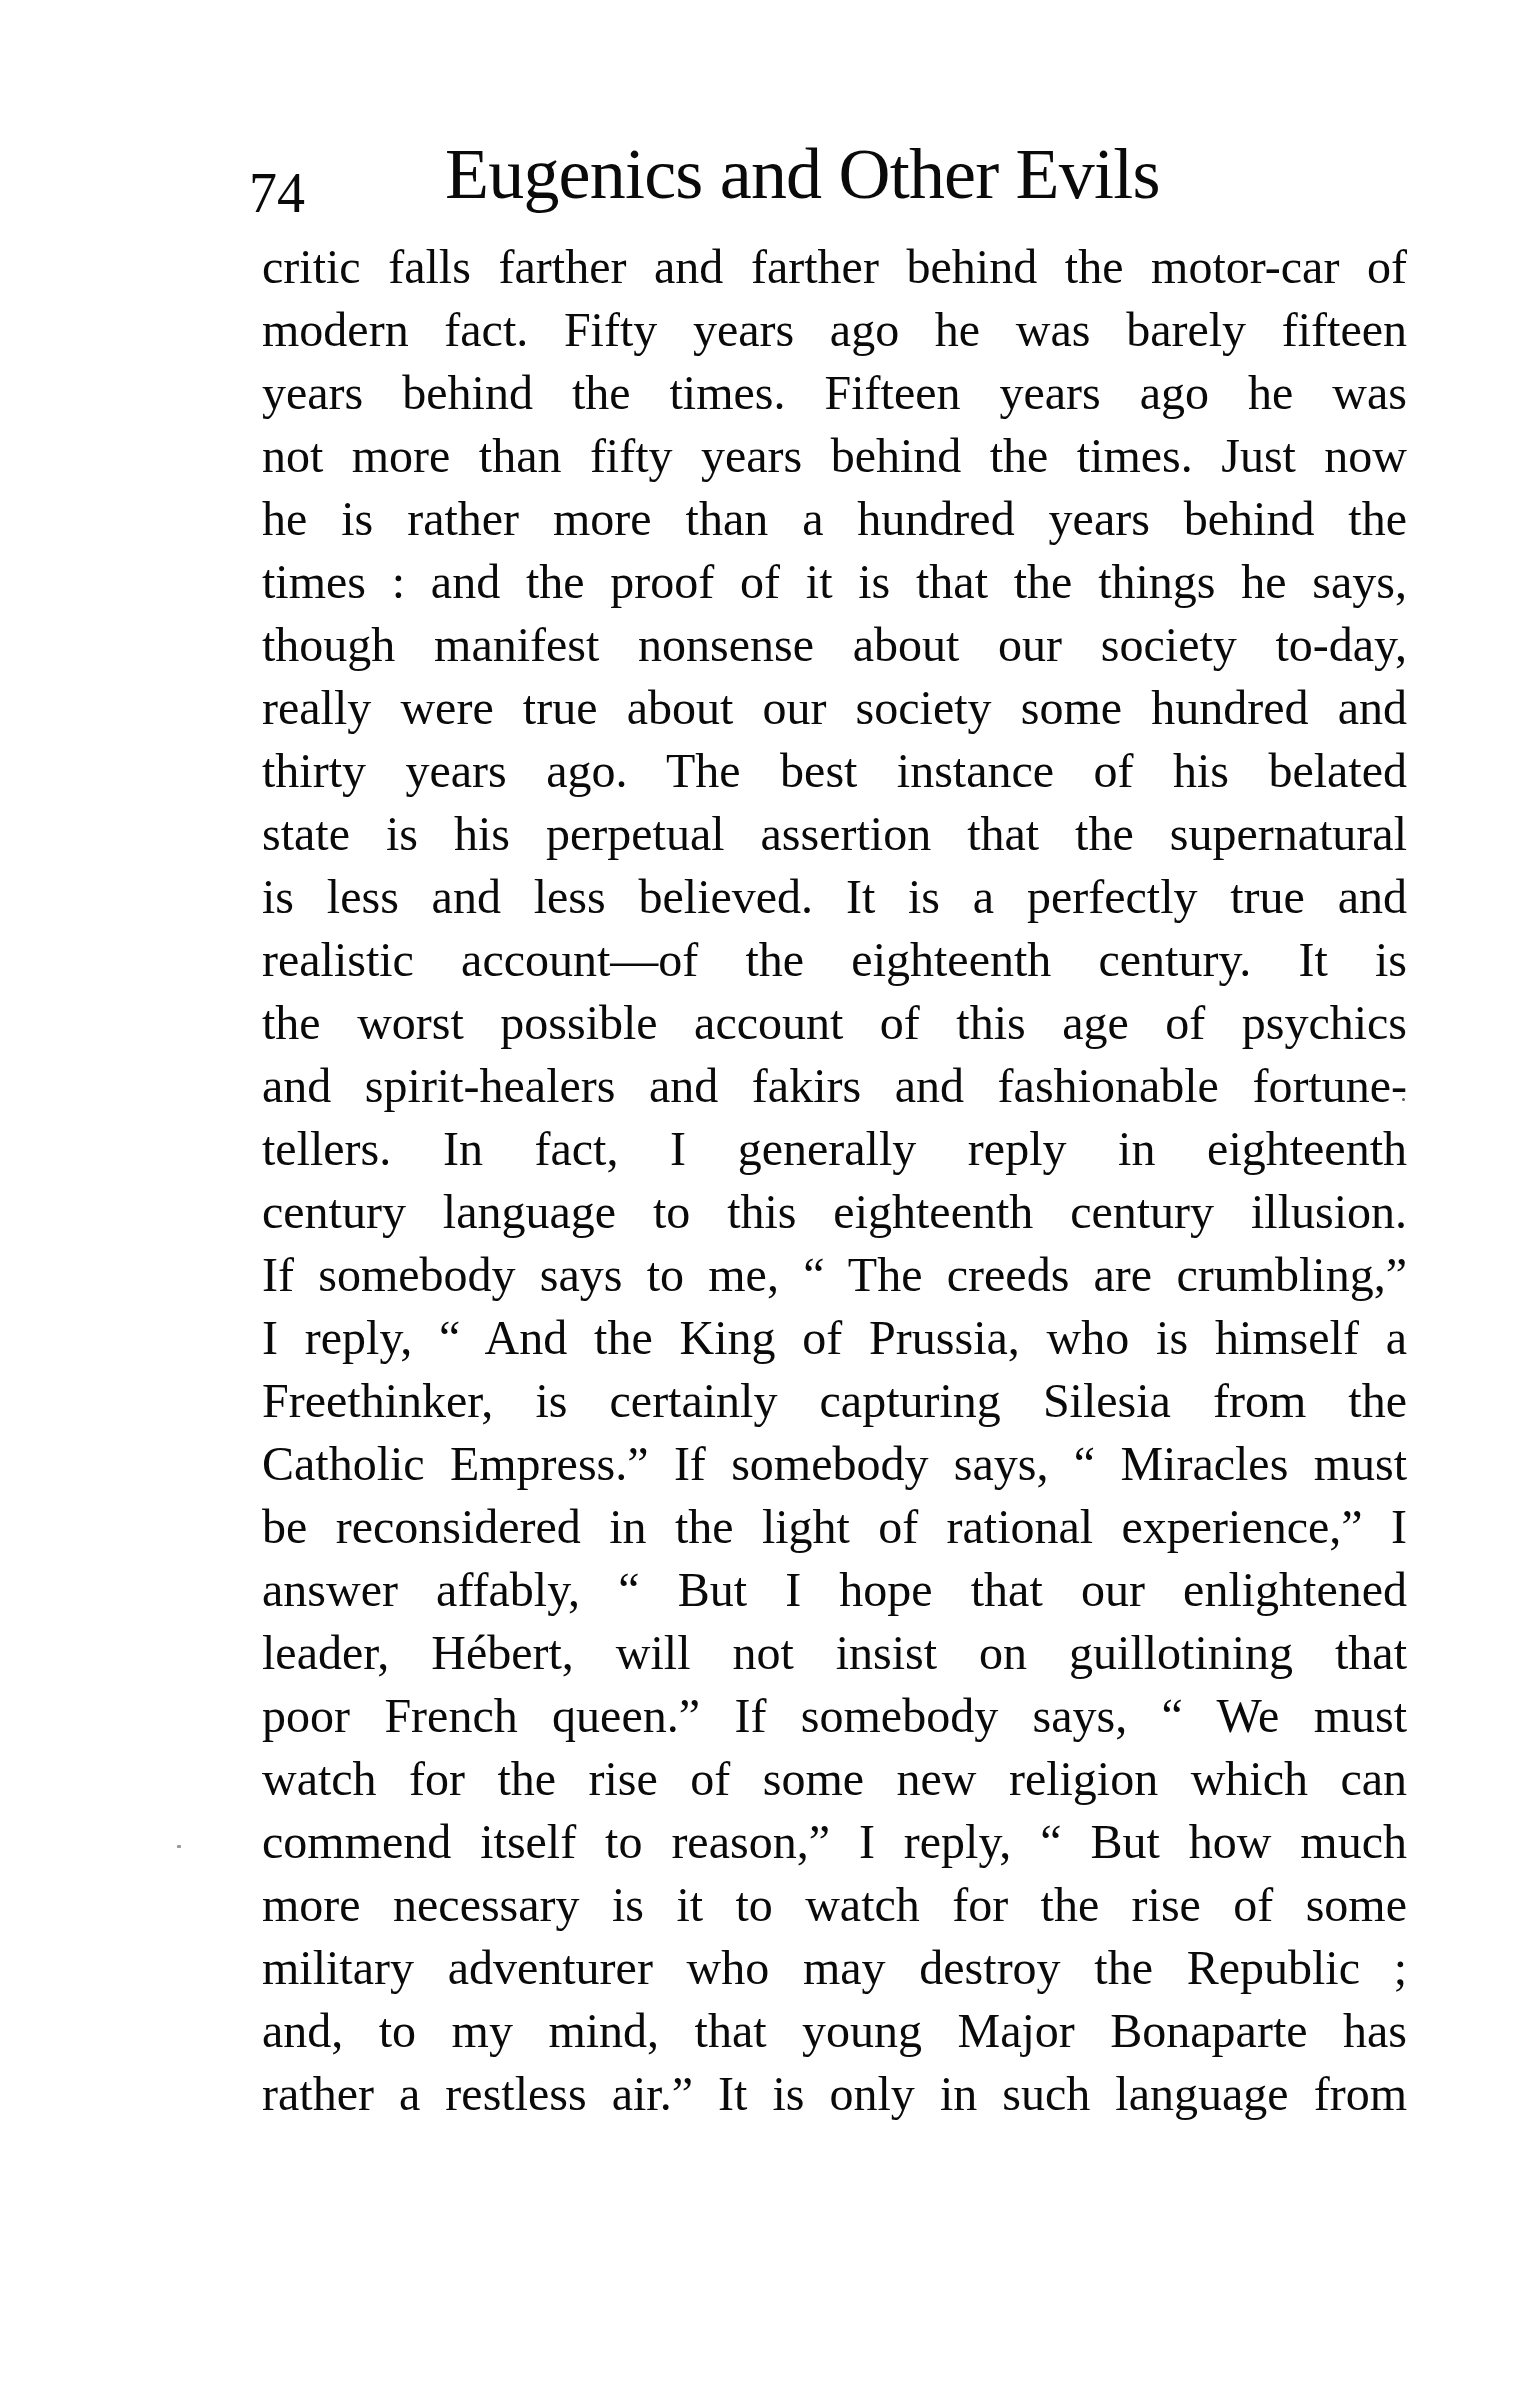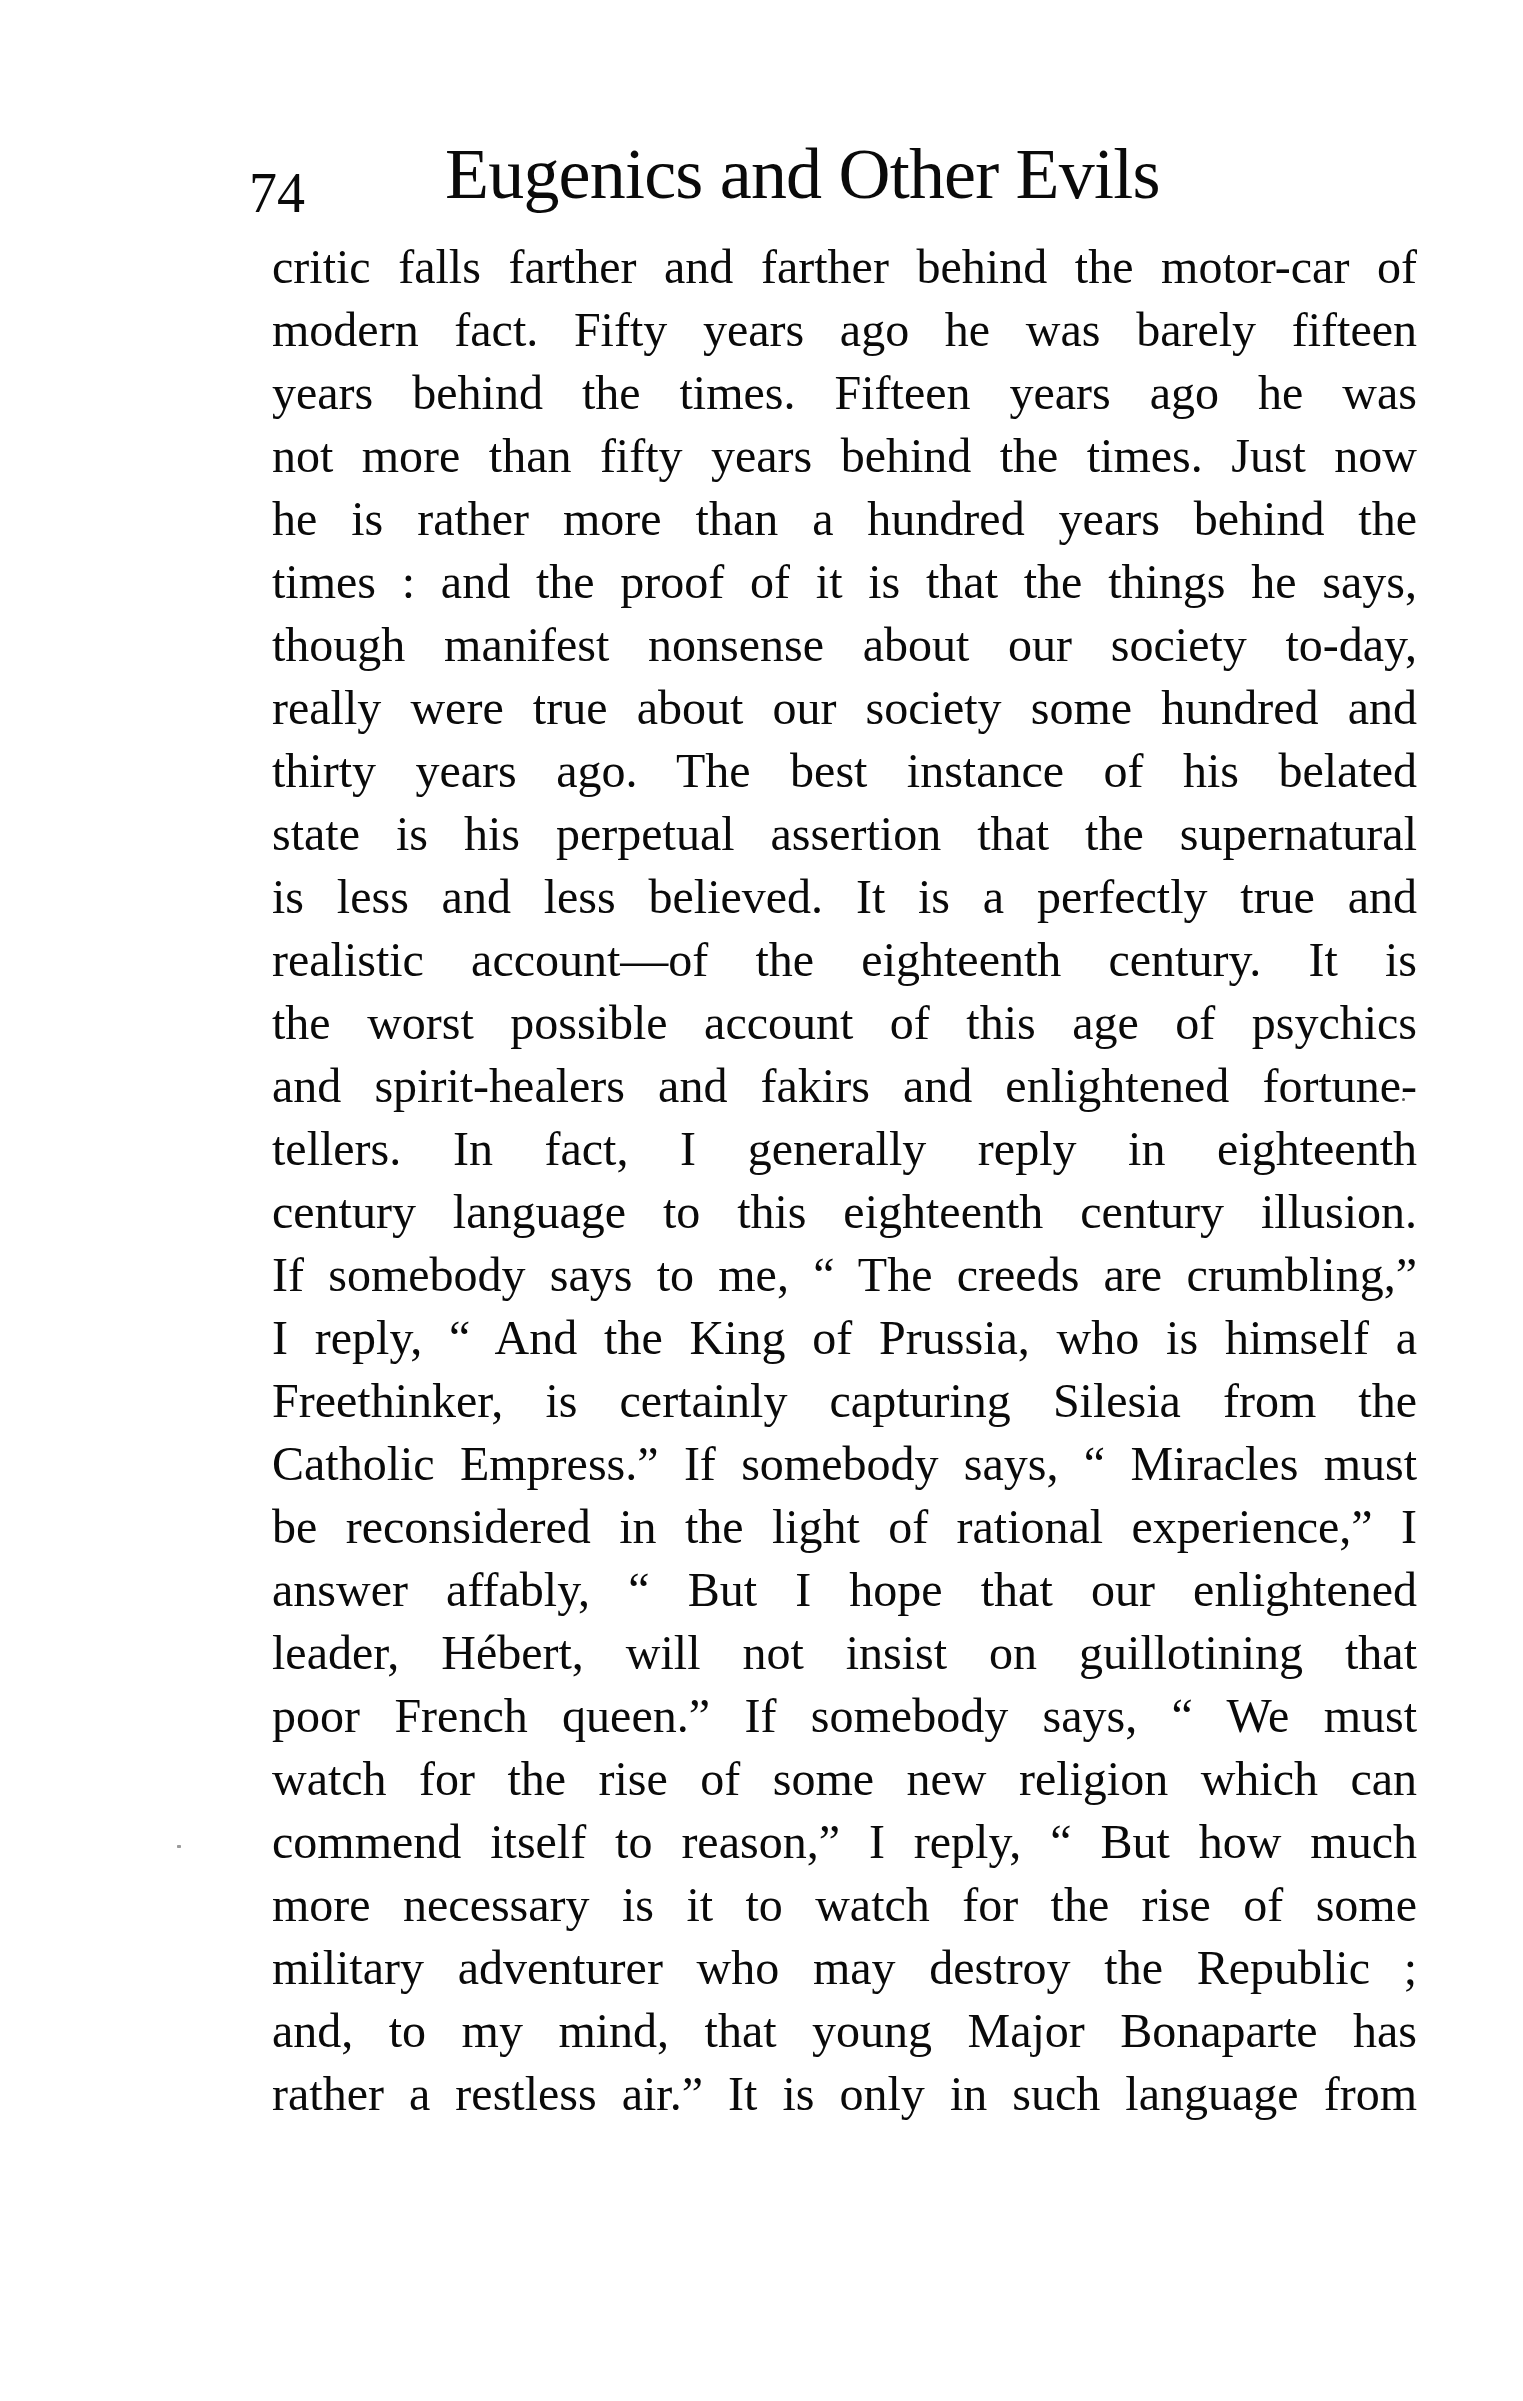--- a/index.html
+++ b/index.html
@@ -10,21 +10,21 @@
   .page-number {
     position: absolute; left: 249px; top: 154px;
     font-size: 56px; line-height: 78px; white-space: nowrap;
   }
   .running-title {
     position: absolute; left: 445px; top: 127px; width: 764px;
     font-size: 72px; line-height: 94px; white-space: nowrap;
     letter-spacing: -0.8px;
   }
   .body-text {
-    position: absolute; left: 272px; top: 235px; width: 1145px;
+    position: absolute; left: 262px; top: 235px; width: 1145px;
   }
   .line {
     display: block; height: 63px; line-height: 63px;
     font-size: 48px; white-space: nowrap;
     text-align: justify; text-align-last: justify;
     overflow: visible;
   }
   .line.last { text-align-last: justify; }
   .stray-mark {
     position: absolute; left: 177px; top: 1845px; width: 3.9px; height: 3.1px;
@@ -48,21 +48,21 @@
   <span class="line" style="white-space: normal;">not more than fifty years behind the times.  Just now</span>
   <span class="line" style="white-space: normal;">he is rather more than a hundred years behind the</span>
   <span class="line" style="white-space: normal;">times :  and the proof of it is that the things he says,</span>
   <span class="line" style="white-space: normal;">though manifest nonsense about our society to-day,</span>
   <span class="line" style="white-space: normal;">really were true about our society some hundred and</span>
   <span class="line" style="white-space: normal;">thirty years ago.  The best instance of his belated</span>
   <span class="line" style="white-space: normal;">state is his perpetual assertion that the supernatural</span>
   <span class="line" style="white-space: normal;">is less and less believed.  It is a perfectly true and</span>
   <span class="line" style="white-space: normal;">realistic account—of the eighteenth century.  It is</span>
   <span class="line" style="white-space: normal; font-family: Liberation Serif, serif;">the worst possible account of this age of psychics</span>
-  <span class="line" style="white-space: normal;">and spirit-healers and fakirs and enlightened fortune-</span>
+  <span class="line" style="white-space: normal;">and spirit-healers and fakirs and fashionable fortune-</span>
   <span class="line" style="white-space: normal;">tellers.  In fact, I generally reply in eighteenth</span>
   <span class="line" style="white-space: normal;">century language to this eighteenth century illusion.</span>
   <span class="line" style="white-space: normal;">If somebody says to me, “ The creeds are crumbling,”</span>
   <span class="line" style="white-space: normal;">I reply, “ And the King of Prussia, who is himself a</span>
   <span class="line" style="white-space: normal;">Freethinker, is certainly capturing Silesia from the</span>
   <span class="line" style="white-space: normal;">Catholic Empress.”  If somebody says, “ Miracles must</span>
   <span class="line" style="white-space: normal;">be reconsidered in the light of rational experience,” I</span>
   <span class="line" style="white-space: normal;">answer affably, “ But I hope that our enlightened</span>
   <span class="line" style="white-space: normal;">leader, Hébert, will not insist on guillotining that</span>
   <span class="line" style="white-space: normal;">poor French queen.”  If somebody says, “ We must</span>

